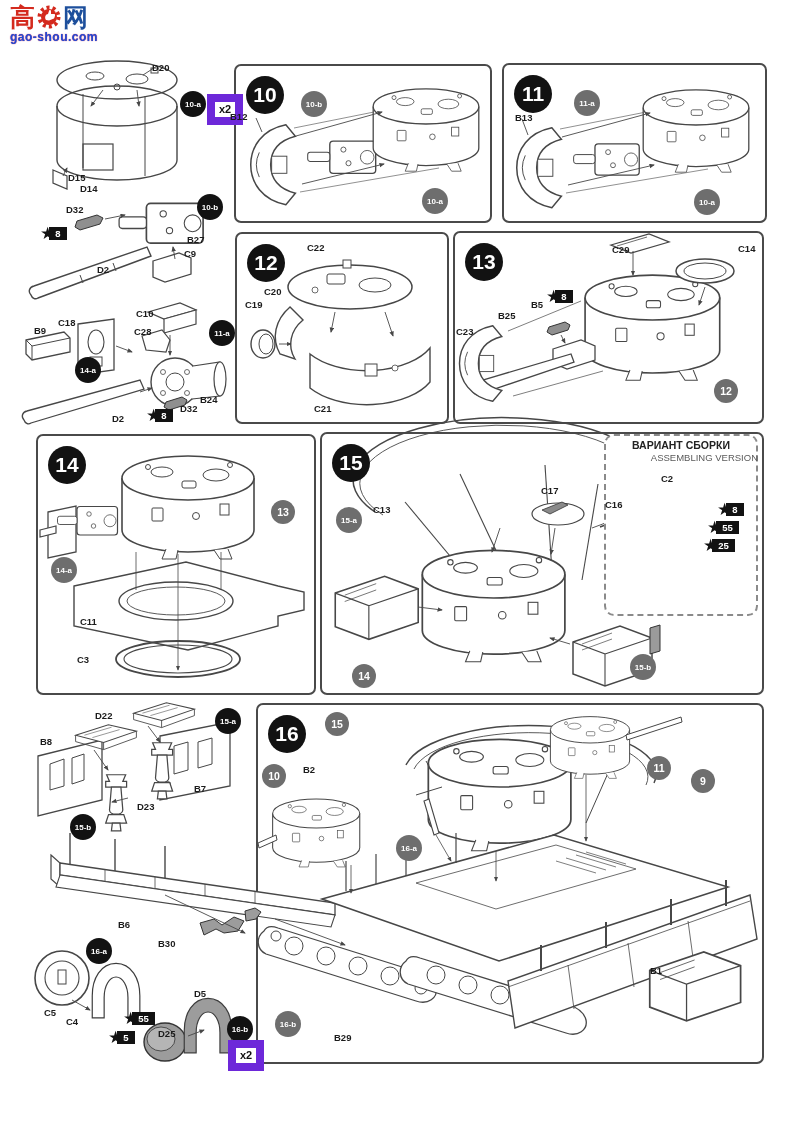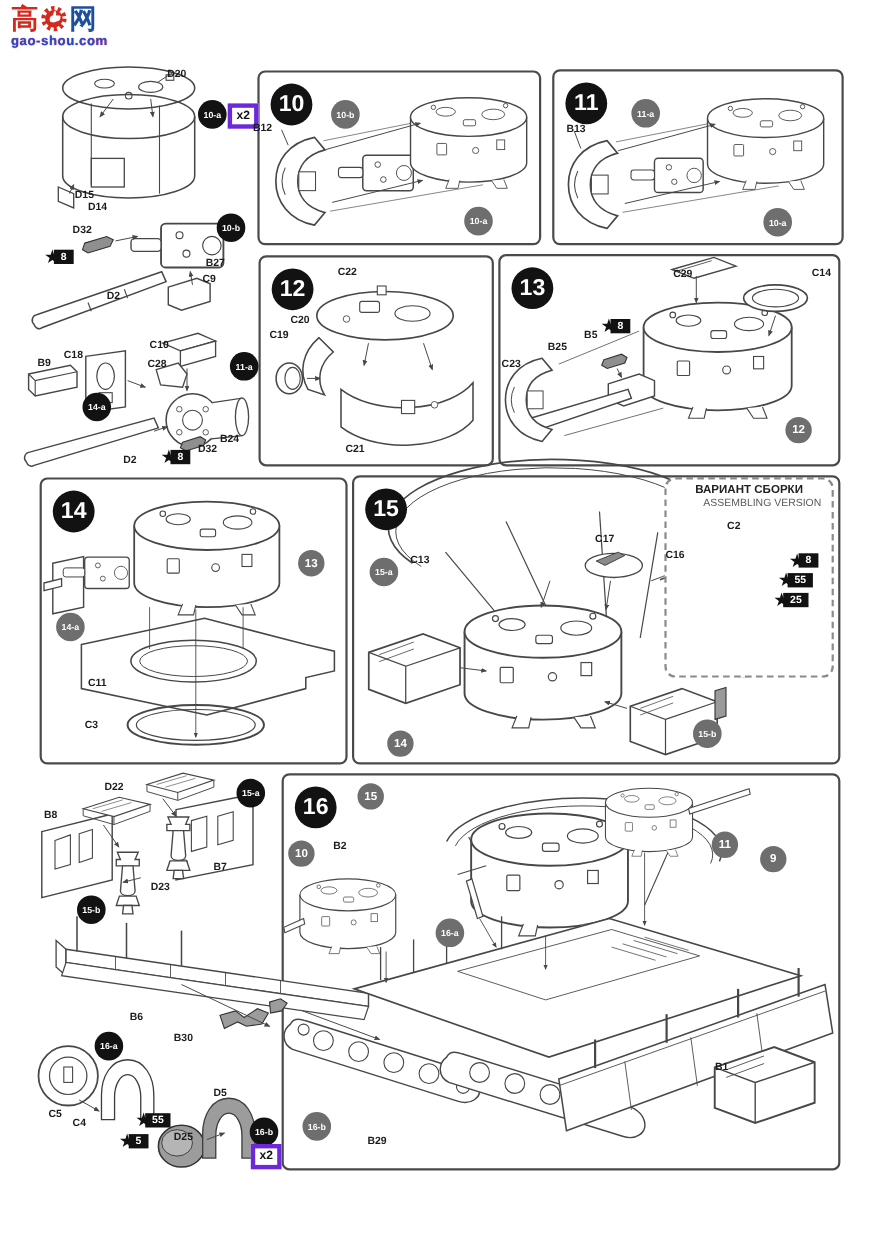--- a/index.html
+++ b/index.html
@@ -11,27 +11,27 @@
   .stepnum{position:absolute;width:38px;height:38px;border-radius:50%;background:#121212;color:#fff;
            font-weight:bold;font-size:21px;display:flex;align-items:center;justify-content:center;z-index:4;}
   .badge{position:absolute;width:26px;height:26px;border-radius:50%;color:#fff;font-weight:bold;
          font-size:8px;display:flex;align-items:center;justify-content:center;z-index:4;}
   .badge.black{background:#121212;}
   .badge.gray{background:#6e6e6e;}
   .badge.num{width:24px;height:24px;font-size:10.5px;}
   .star{position:absolute;display:flex;align-items:center;z-index:4;}
   .star .glyph{font-size:17px;color:#121212;line-height:1;margin-right:-6px;z-index:1;}
   .star .snum{background:#121212;color:#fff;font-size:9.5px;font-weight:bold;padding:1px 6px;z-index:0;}
-  .x2{position:absolute;border:4px solid #6d28d9;background:#fff;font-size:11px;font-weight:bold;
+  .x2{position:absolute;border:8px solid #6d28d9;background:#fff;font-size:11px;font-weight:bold;
       color:#111;padding:0 4px;line-height:15px;z-index:4;}
   .variant{position:absolute;left:604px;top:434px;width:154px;height:182px;border:2px dashed #8a8a8a;
            border-radius:10px;background:#fff;z-index:3;box-sizing:border-box;}
   .vtitle-ru{position:absolute;left:604px;top:439px;width:154px;text-align:center;font-size:10.5px;
              font-weight:bold;color:#222;z-index:4;}
-  .vtitle-en{position:absolute;left:604px;top:452px;width:178px;text-align:center;font-size:9.5px;
+  .vtitle-en{position:absolute;left:604px;top:452px;width:154px;text-align:right;font-size:9.5px;
              color:#5a5a5a;z-index:4;}
   .logo{position:absolute;left:10px;top:4px;z-index:5;}
   .logo-row{display:flex;align-items:center;gap:2px;}
   .logo-cn{font-size:25px;font-weight:bold;line-height:26px;}
   .logo-cn.red{color:#d42a1e;}
   .logo-cn.blue{color:#1d4f9c;}
   .logo-site{font-size:12px;font-weight:bold;color:#1d4ed8;letter-spacing:.5px;text-shadow:0 0 1px #c03;}
 </style>
 </head>
 <body>

